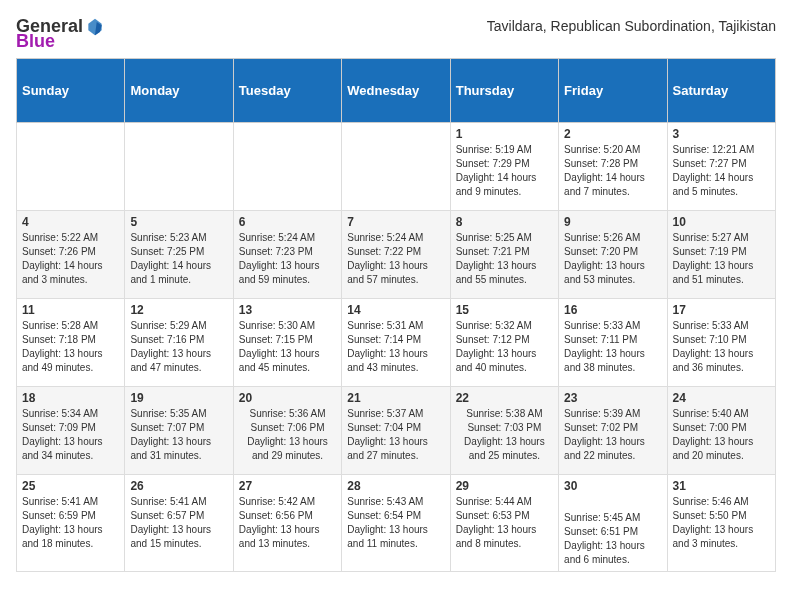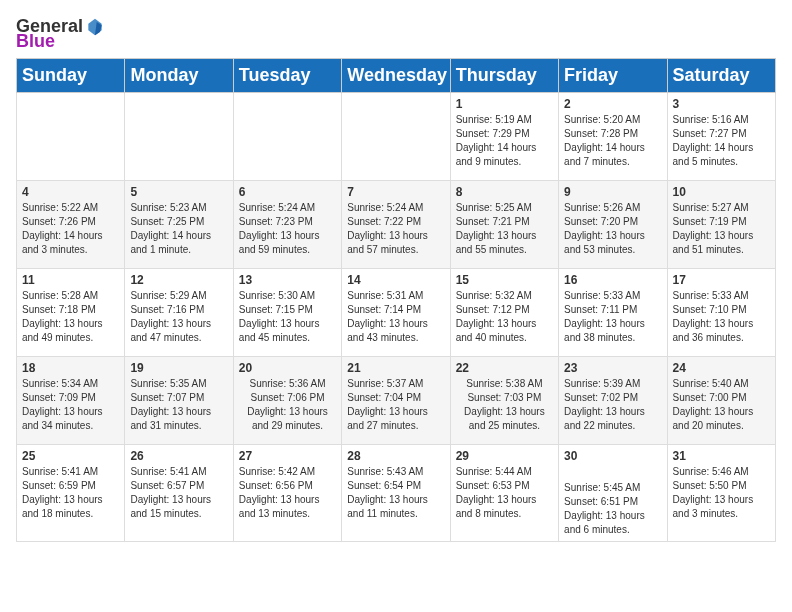--- a/index.html
+++ b/index.html
@@ -55,22 +55,22 @@
     }
     table {
       width: 100%;
       border-collapse: collapse;
       table-layout: fixed;
     }
     th {
       background-color: #1a6fba;
       color: white;
       text-align: left;
-      padding: 6px 5px;
-      font-size: 18px;
+      padding: 24px 5px;
+      font-size: 13px;
       font-weight: bold;
       border: 1px solid #ccc;
     }
     td {
       vertical-align: top;
       padding: 4px 5px;
       font-size: 10.5px;
       color: #333;
       border: 1px solid #ddd;
       height: 88px;
@@ -101,20 +101,21 @@
     <div class="logo-text">
       <span class="logo-general">General</span>
       <svg class="logo-icon" viewBox="0 0 24 24">
         <path d="M12 2 L20 8 L20 16 L12 22 L4 16 L4 8 Z" fill="#1a6fba" opacity="0.8"></path>
         <path d="M14 6 L20 10 L18 18 L12 22" fill="#1a5fa8"></path>
       </svg>
     </div>
     <span class="logo-blue" style="margin-top:-6px;">Blue</span>
   </div>
   <div class="title-section">
+    <div class="subtitle">Tavildara, Republican Subordination, Tajikistan</div>
   </div>
 </div>
 
 <table>
   <thead>
     <tr>
     <th>Sunday</th>
         <th>Monday</th>
         <th>Tuesday</th>
         <th>Wednesday</th>
@@ -138,21 +139,21 @@
         </td>
         <td>
           <span class="day-number">2</span>
           <div class="day-info" style="white-space: pre-line;">Sunrise: 5:20 AM
 Sunset: 7:28 PM
 Daylight: 14 hours
 and 7 minutes.</div>
         </td>
         <td>
           <span class="day-number">3</span>
-          <div class="day-info" style="white-space: pre-line;">Sunrise: 5:16 AM
+          <div class="day-info" style="white-space: pre-line;">Sunrise: 12:21 AM
 Sunset: 7:27 PM
 Daylight: 14 hours
 and 5 minutes.</div>
         </td>
       </tr>
       <tr>
         <td>
           <span class="day-number">4</span>
           <div class="day-info" style="white-space: pre-line;">Sunrise: 5:22 AM
 Sunset: 7:26 PM

